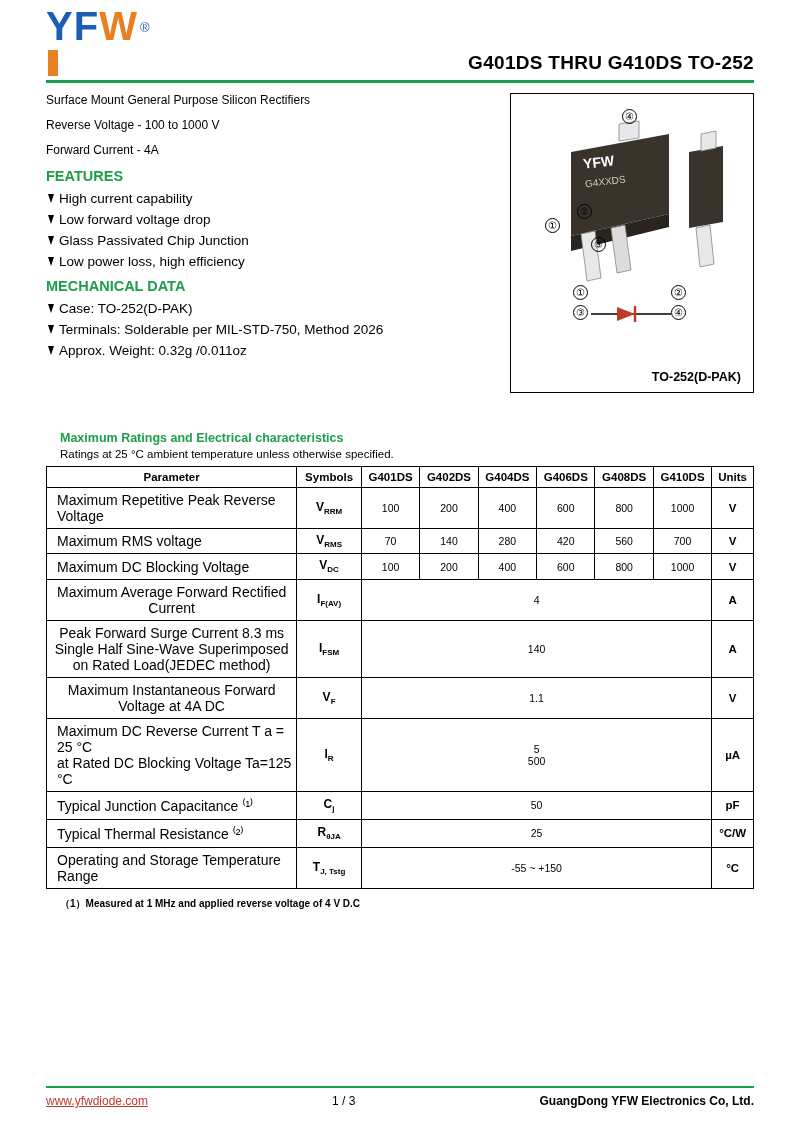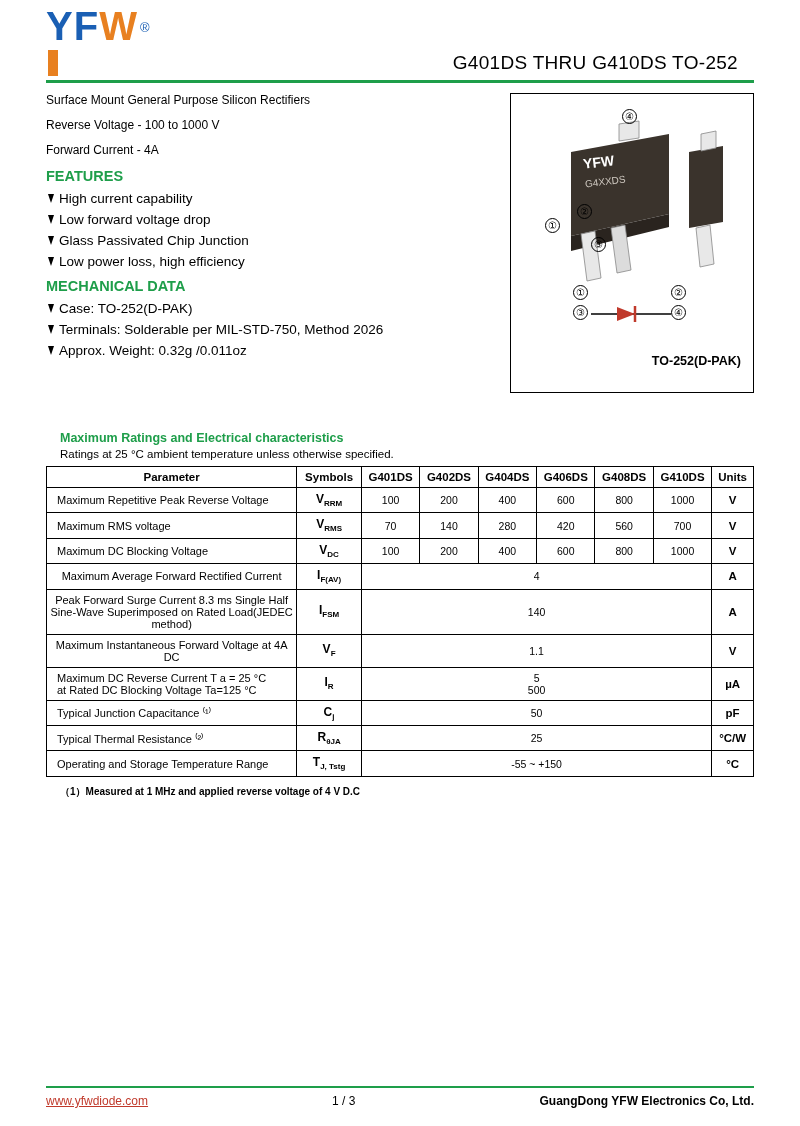--- a/index.html
+++ b/index.html
@@ -41,23 +41,23 @@
     margin-top: 1px;
   }
   .logo-bar {
     position: absolute;
     left: 2px; top: 44px;
     width: 10px; height: 26px;
     background: #e88020;
   }
   .part-title {
     position: absolute;
-    right: 16px; bottom: 4px;
+    right: 0; bottom: 4px;
     font-size: 19px;
-    font-weight: normal;
+    font-weight: bold;
     letter-spacing: 0.3px;
   }
   .rule-green {
     height: 3px;
     background: #1e9e4a;
     margin-top: 2px;
   }
 
   
   .body-row { position: relative; margin-top: 10px; height: 330px; }
@@ -89,21 +89,21 @@
   
   .pkg-box {
     position: absolute;
     right: 0; top: 0;
     width: 244px; height: 300px;
     border: 1.5px solid #000;
     background: #fff;
   }
   .pkg-caption {
     position: absolute;
-    right: 12px; bottom: 24px;
+    right: 12px; bottom: 8px;
     font-size: 12.5px;
     font-weight: bold;
   }
   .circ {
     position: absolute;
     width: 15px; height: 15px;
     border: 1px solid #000;
     border-radius: 50%;
     font-size: 10px;
     line-height: 13px;
@@ -133,21 +133,21 @@
     font-size: 10.5px;
     font-weight: normal;
     text-align: center;
     vertical-align: middle;
     padding: 4px 2px;
   }
   table.spec th { font-size: 11.5px; }
   table.spec .param {
     text-align: left;
     padding-left: 10px;
-    font-size: 11px;
+    font-size: 14px;
   }
   table.spec .param.center { text-align: center; padding-left: 2px; }
   table.spec .sym { font-weight: bold; font-size: 12px; }
   table.spec .sym sub { font-size: 8px; font-weight: bold; }
   table.spec .unit { font-weight: bold; font-size: 11.5px; }
   table.spec .hdr { font-weight: bold; }
 
   .notes { margin: 7px 0 0 14px; }
   .notes div { font-size: 10px; font-weight: bold; line-height: 16px; }
 

